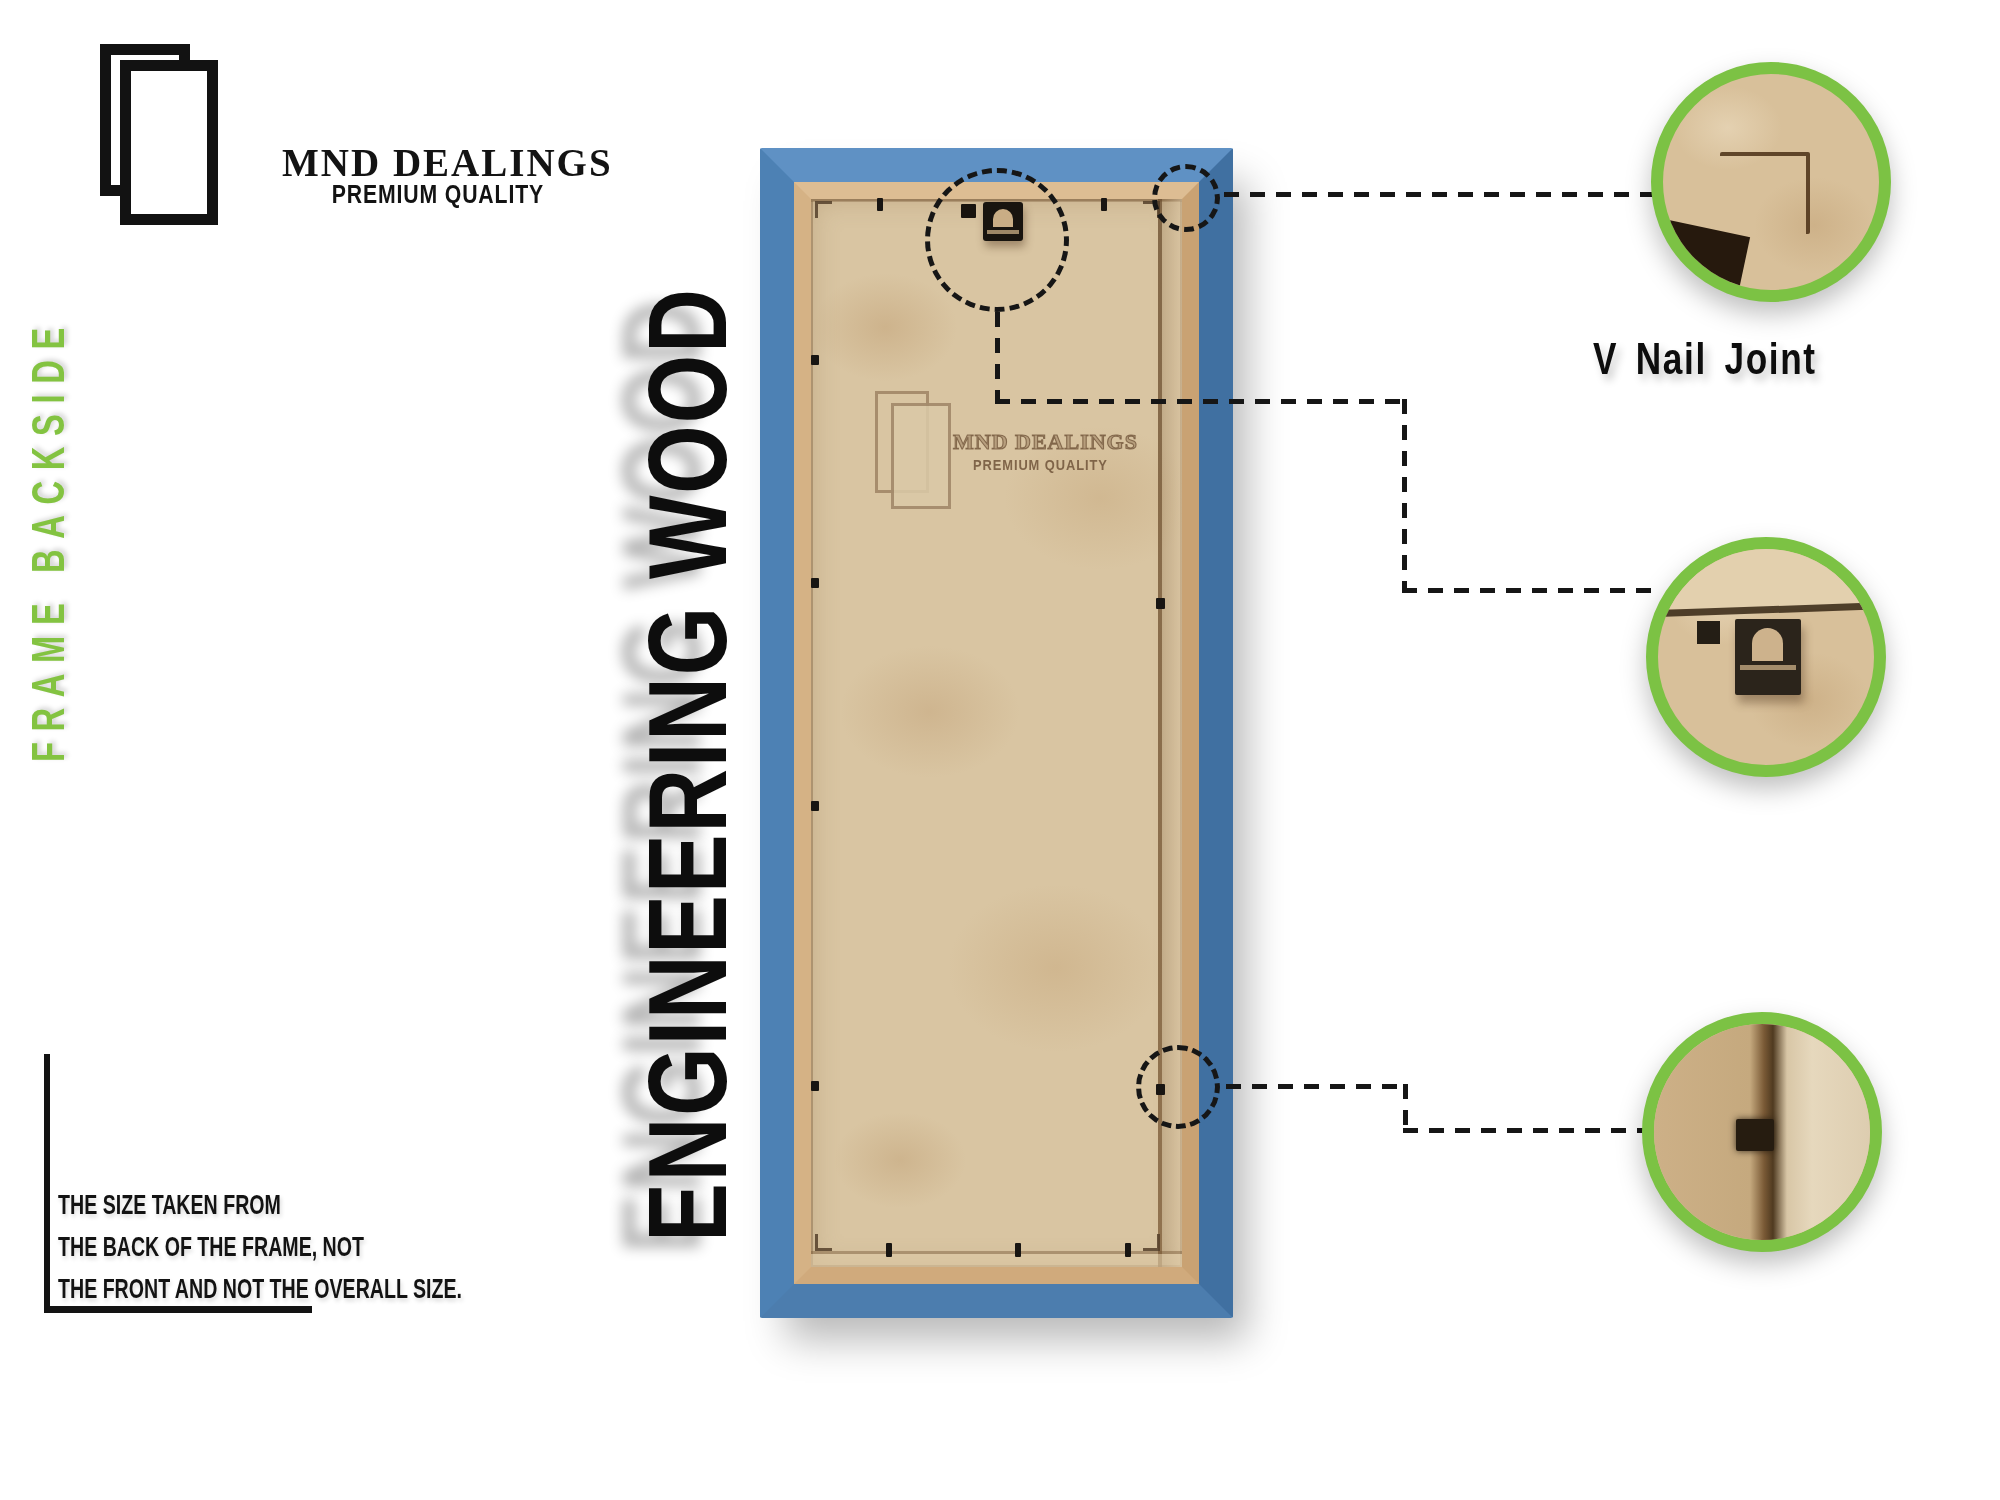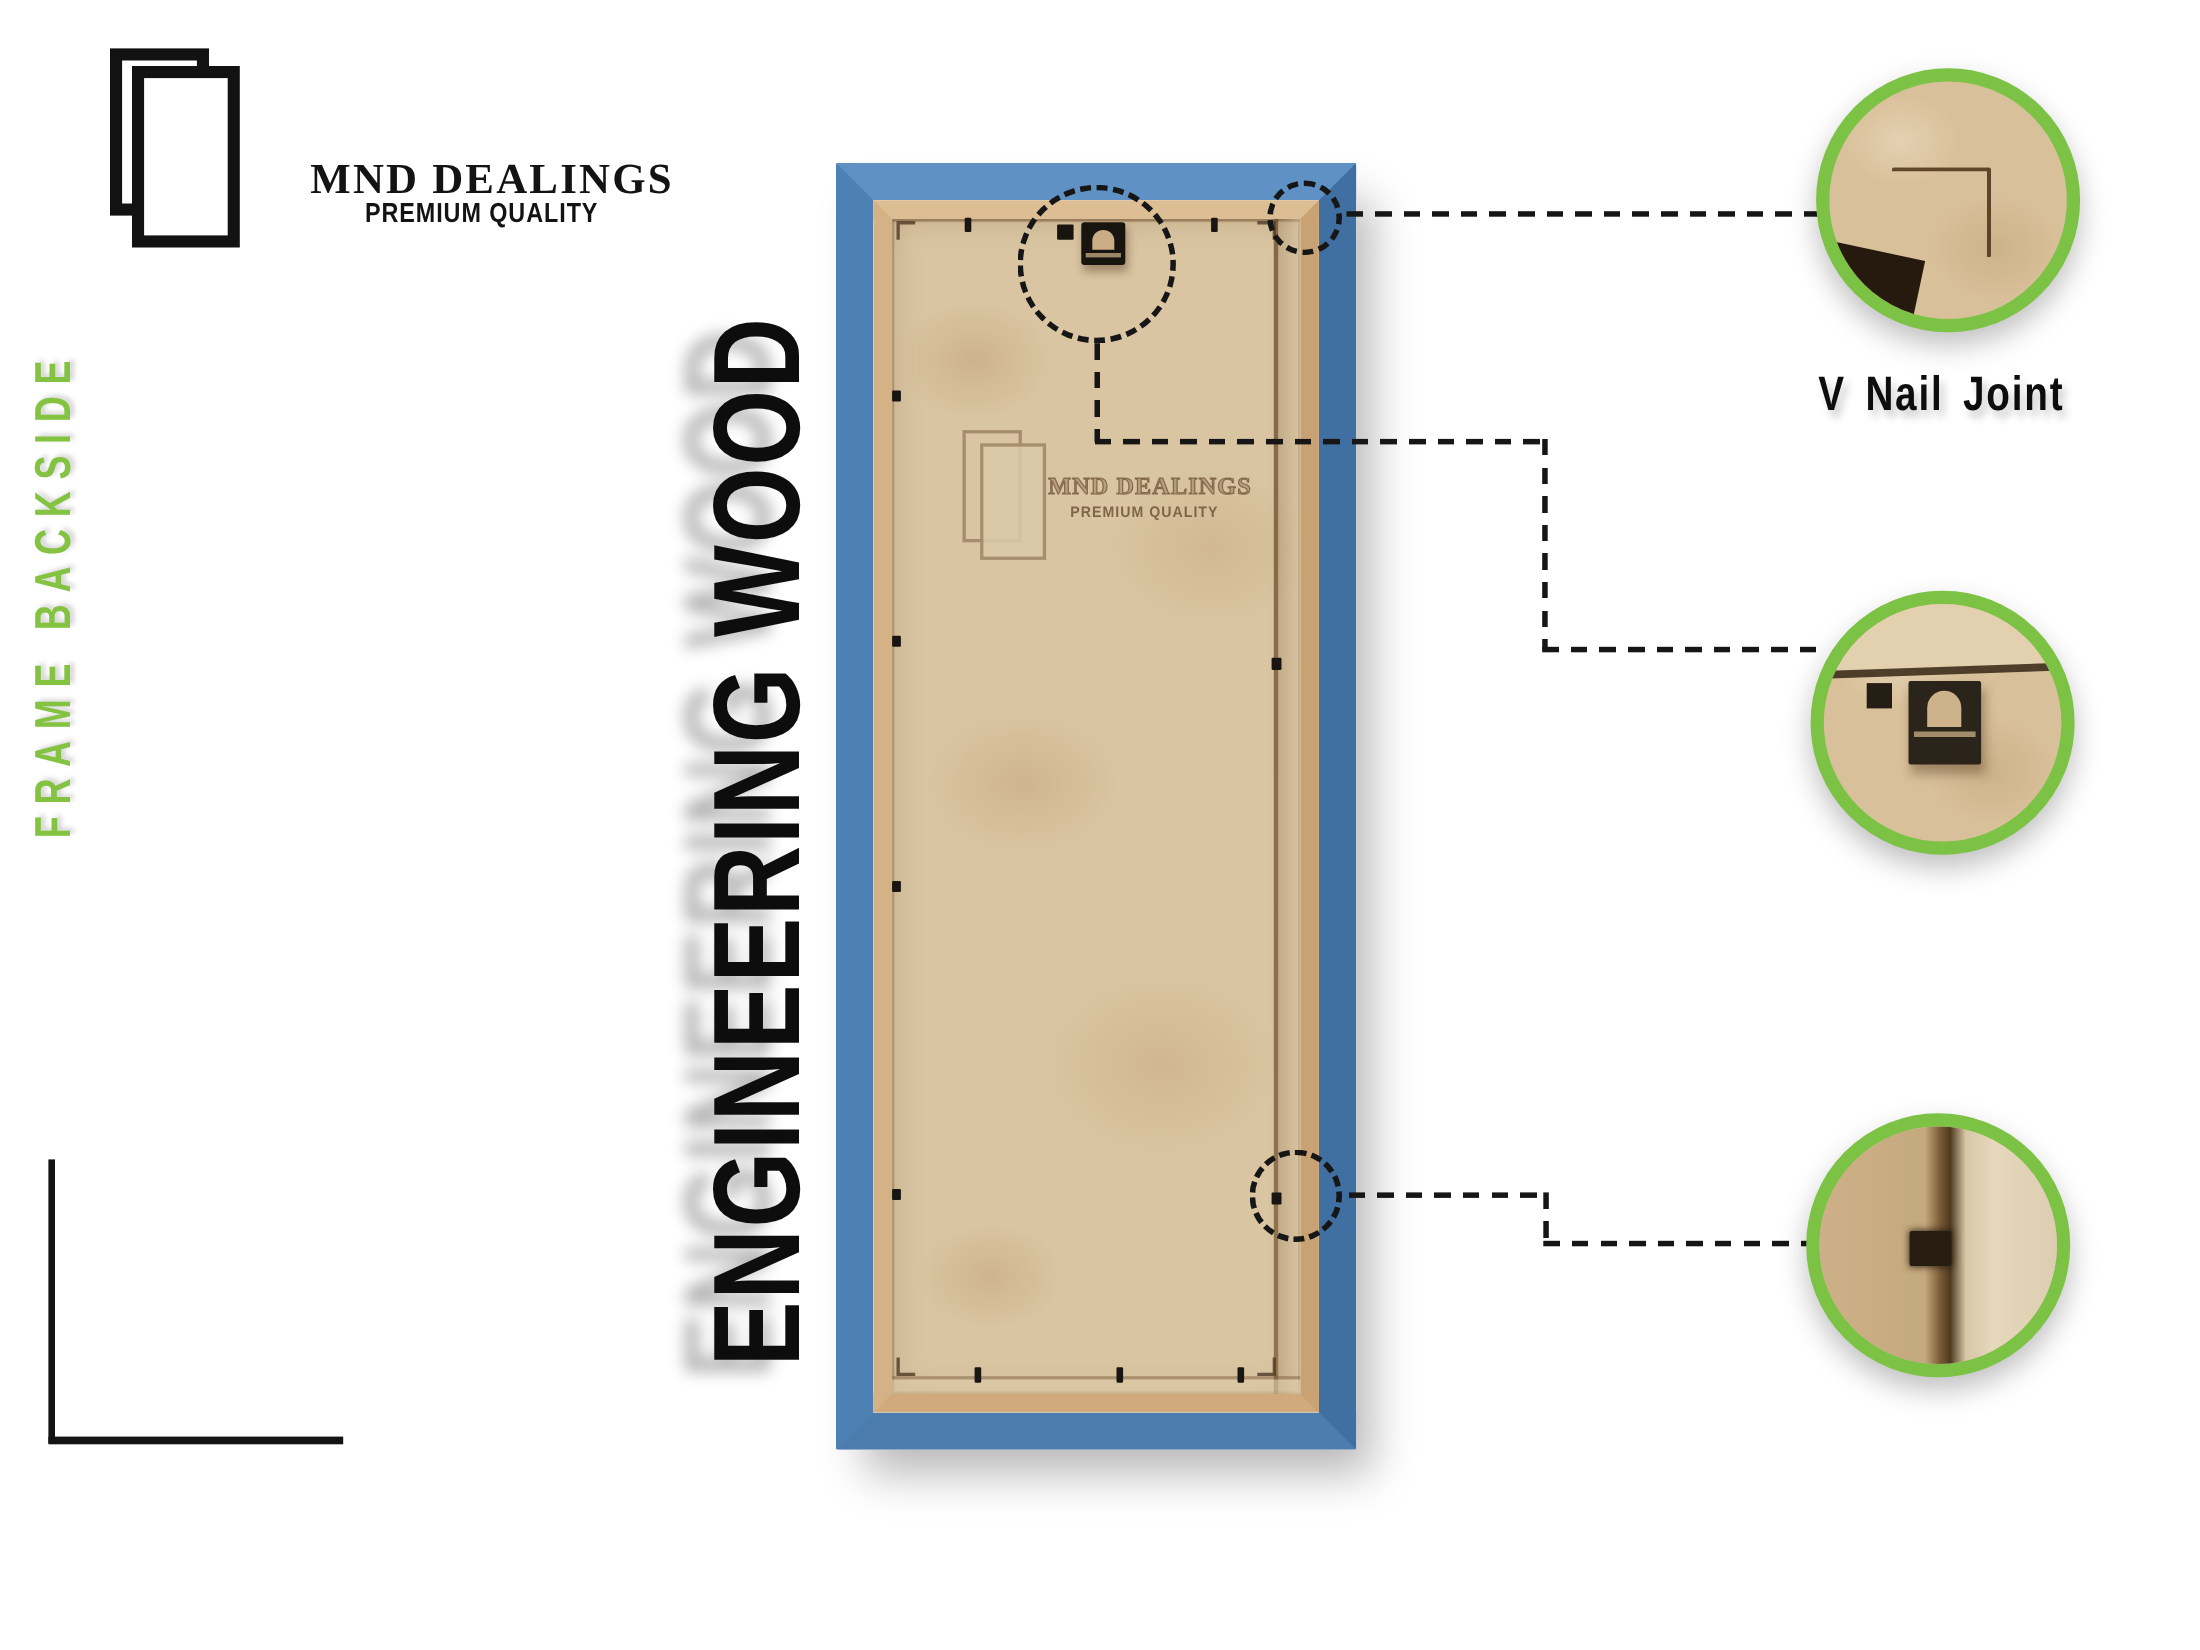--- a/index.html
+++ b/index.html
@@ -81,21 +81,21 @@
   
   .dash-circle{position:absolute;border:5px dashed #161616;border-radius:50%;}
   .dash-h{position:absolute;height:5px;
           background:repeating-linear-gradient(90deg,#161616 0 15px,transparent 15px 26px);}
   .dash-v{position:absolute;width:5px;
           background:repeating-linear-gradient(180deg,#161616 0 15px,transparent 15px 26px);}
 
   
   .callout-circle{position:absolute;width:216px;height:216px;border:12px solid #7cc244;border-radius:50%;
                   overflow:hidden;background:#d8c09a;box-shadow:0 12px 26px rgba(0,0,0,.25);}
-  .callout-label{position:absolute;left:1565px;width:400px;text-align:center;font-size:44px;
+  .callout-label{position:absolute;left:1565px;width:400px;text-align:left;font-size:44px;
                  font-weight:bold;color:#0d0d0d;}
   .callout-label span{display:inline-block;transform:scaleX(.80);transform-origin:center;
                       letter-spacing:2px;word-spacing:8px;white-space:nowrap;
                       text-shadow:5px 6px 9px rgba(0,0,0,.22);}
   .tex{position:absolute;left:0;top:0;right:0;bottom:0;
        background:
         radial-gradient(ellipse 90px 70px at 30% 25%, rgba(238,223,196,.55), transparent 60%),
         radial-gradient(ellipse 100px 80px at 70% 70%, rgba(186,150,104,.35), transparent 60%);}
   .vnail-groove{position:absolute;left:57px;top:78px;width:86px;height:78px;
         border-top:4px solid rgba(75,48,22,.85);border-right:4px solid rgba(75,48,22,.85);
@@ -128,20 +128,25 @@
   <div class="brand-tagline-wrap">
     <span class="brand-tagline">PREMIUM QUALITY</span>
   </div>
 
   <div class="side-label">FRAME BACKSIDE</div>
 
   <div class="product-title">ENGINEERING WOOD</div>
 
   <div class="note-vline"></div>
   <div class="note-hline"></div>
+  <div class="note-text">
+    <span>THE SIZE TAKEN FROM</span>
+    <span>THE BACK OF THE FRAME, NOT</span>
+    <span>THE FRONT AND NOT THE OVERALL SIZE.</span>
+  </div>
 
   <div class="frame-outer">
     <div class="frame-strip">
       <div class="frame-backing">
         <div class="seam-top"></div>
         <div class="seam-right"></div>
         <div class="shade-right"></div>
         <div class="band-bottom"></div>
         <div class="seam-bottom"></div>
 

